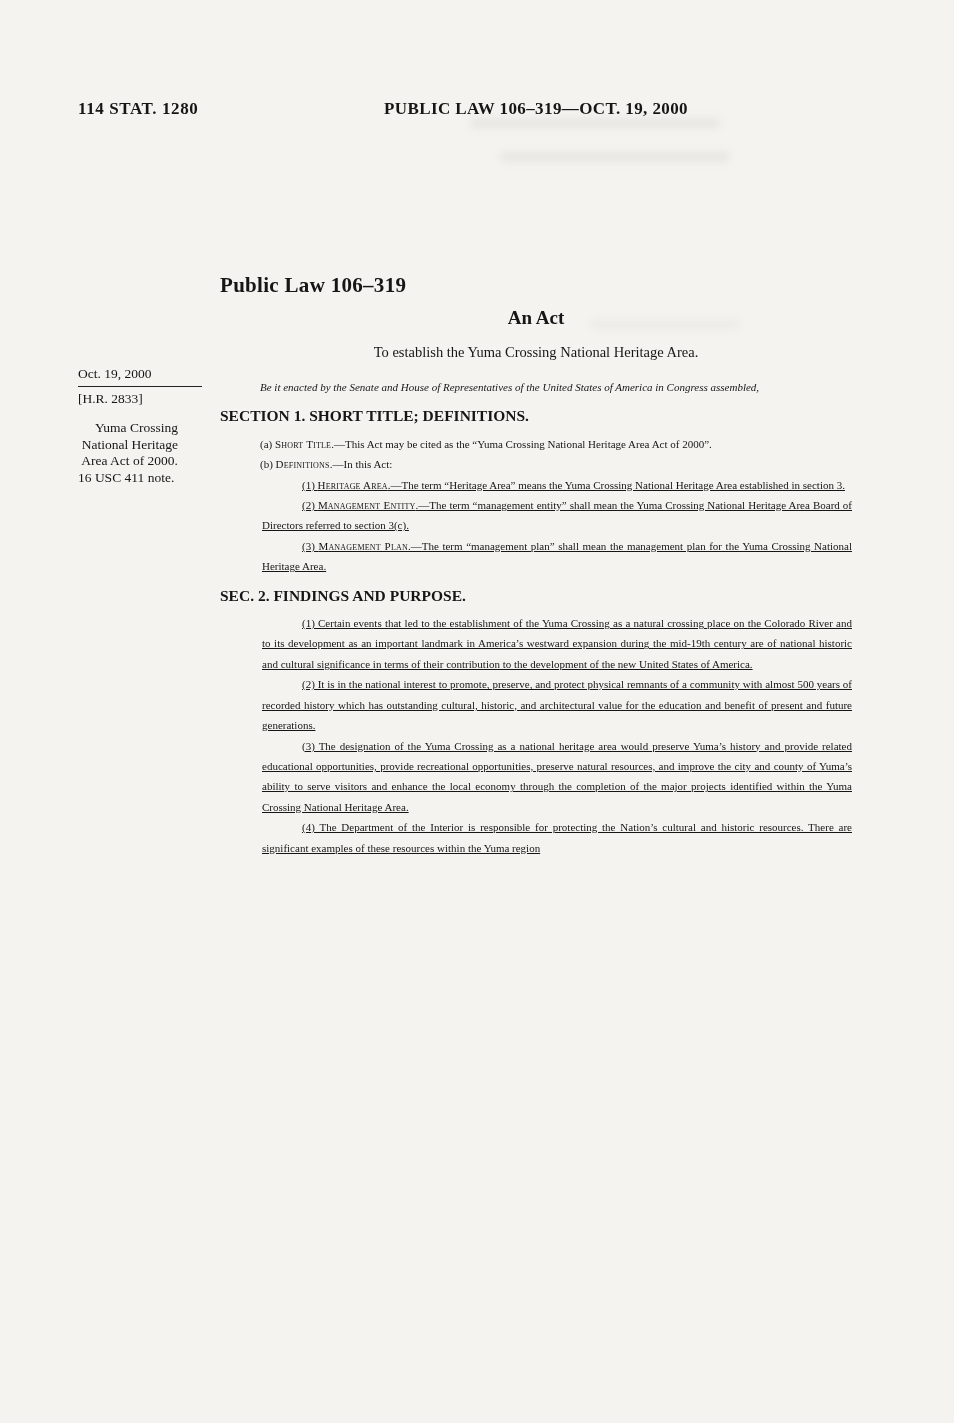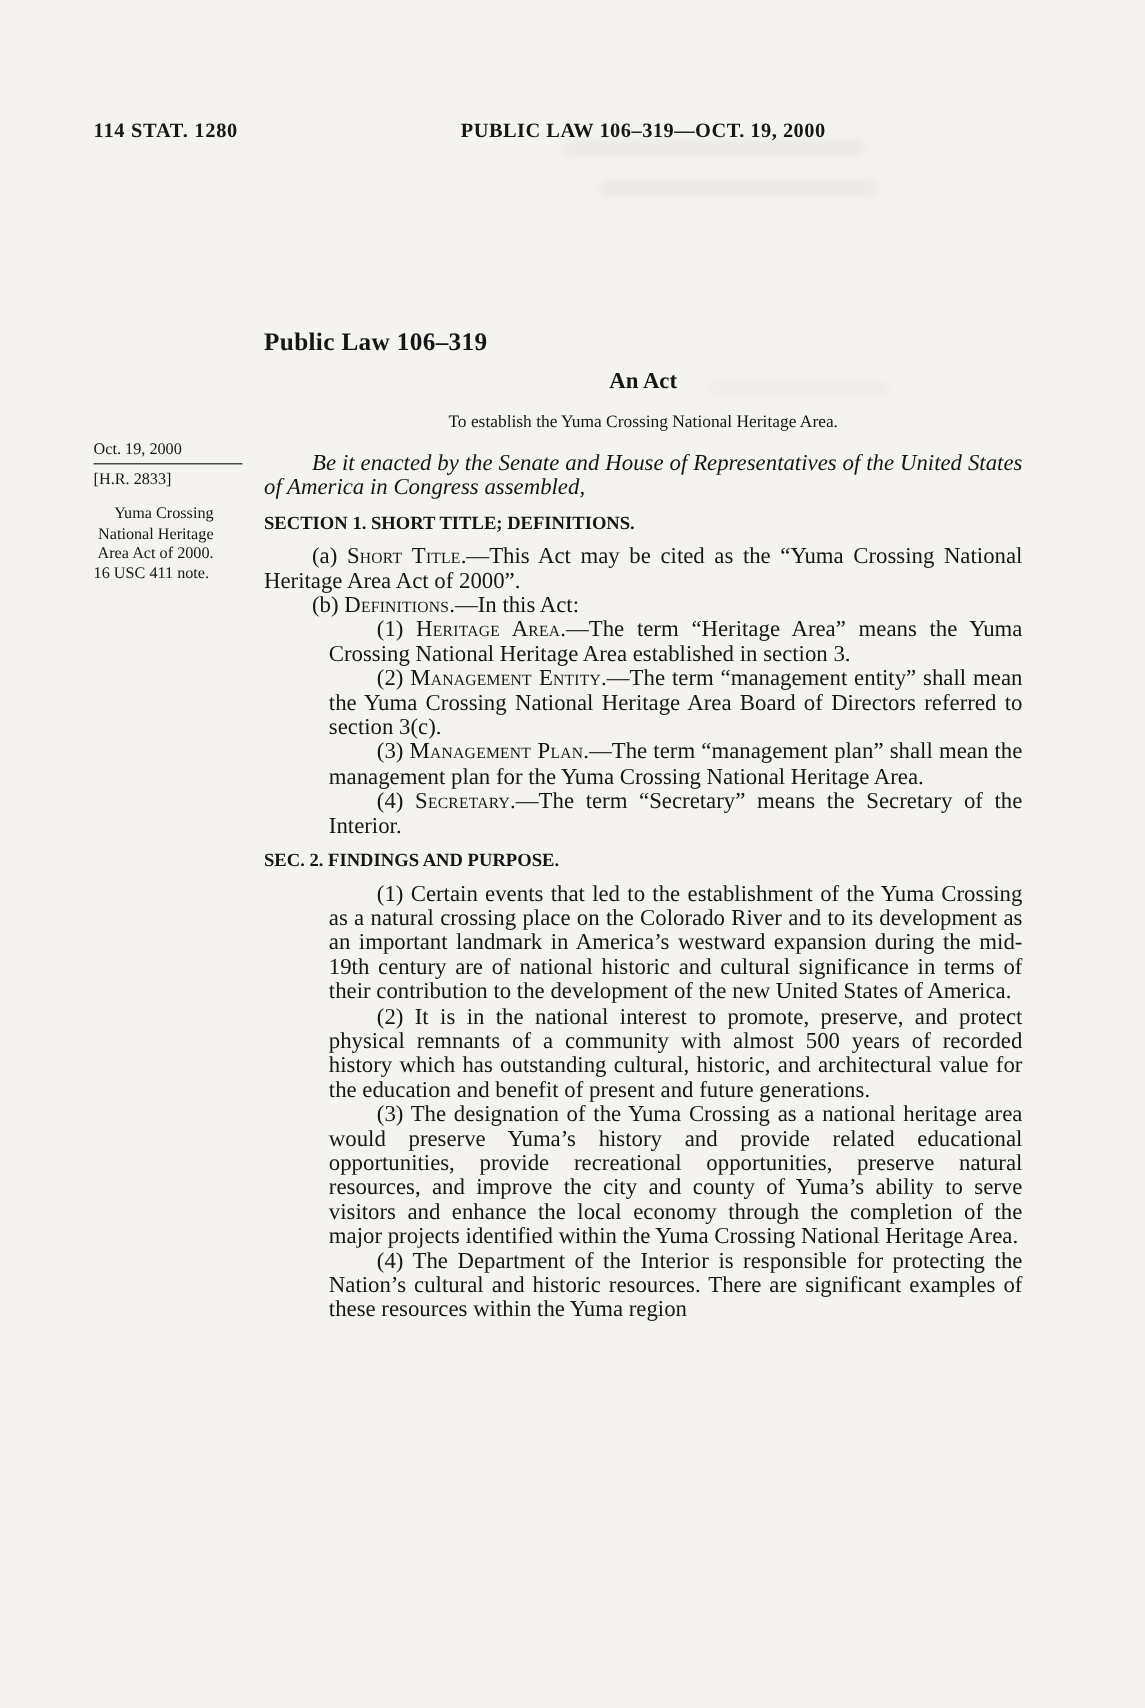--- a/index.html
+++ b/index.html
@@ -44,27 +44,27 @@
   .sidenote-rule { border-top: 1.5px solid #222; margin: 3px 0 4px 0; }
   .sidenote-note-block { position: absolute; top: 420px; left: 78px; width: 128px; text-align: left; }
   .sidenote.narrow { width: 100px; text-align: right; }
 
   
   .body-col { position: absolute; top: 272px; left: 220px; width: 632px; }
   .pl-title { font-size: 21px; font-weight: bold; line-height: 27px; letter-spacing: 0.3px; }
   .act-label { text-align: center; font-size: 19px; font-weight: bold; margin-top: 8px; }
   .act-purpose { text-align: center; font-size: 14.5px; margin-top: 15px; }
   .paragraphs { margin-top: 16px; }
-  .para { font-size: 19px; line-height: 20.4px; text-align: justify; }
+  .para { font-size: 11px; line-height: 20.4px; text-align: justify; }
   .para.heading {
     font-weight: bold; font-size: 15.5px; text-align: left;
     margin: 9px 0 7px 0; text-indent: 0;
   }
   .level-1 { text-indent: 40px; }
-  .level-2 { margin-left: 54px; text-indent: 40px; }
+  .level-2 { margin-left: 42px; text-indent: 40px; text-decoration: underline; }
   .sc { font-variant: small-caps; letter-spacing: 0.2px; }
   .it { font-style: italic; }
 </style>
 </head>
 <body>
 
 <div class="page">
 
   <div class="scan-artifact a1"></div>
   <div class="scan-artifact a2"></div>
@@ -91,21 +91,20 @@
     <div class="act-label">An Act</div>
     <div class="act-purpose">To establish the Yuma Crossing National Heritage Area.</div>
     <div class="paragraphs">
         <p class="para body level-1"><span class="it">Be it enacted by the Senate and House of Representatives of the United States of America in Congress assembled,</span></p>
         <p class="para heading"><span>SECTION 1. SHORT TITLE; DEFINITIONS.</span></p>
         <p class="para body level-1"><span>(a) </span><span class="sc">Short Title</span><span>.—This Act may be cited as the “Yuma Crossing National Heritage Area Act of 2000”.</span></p>
         <p class="para body level-1"><span>(b) </span><span class="sc">Definitions</span><span>.—In this Act:</span></p>
         <p class="para body level-2"><span>(1) </span><span class="sc">Heritage Area</span><span>.—The term “Heritage Area” means the Yuma Crossing National Heritage Area established in section 3.</span></p>
         <p class="para body level-2"><span>(2) </span><span class="sc">Management Entity</span><span>.—The term “management entity” shall mean the Yuma Crossing National Heritage Area Board of Directors referred to section 3(c).</span></p>
         <p class="para body level-2"><span>(3) </span><span class="sc">Management Plan</span><span>.—The term “management plan” shall mean the management plan for the Yuma Crossing National Heritage Area.</span></p>
-        <p class="para body level-2"><span>(4) </span><span class="sc">Secretary</span><span>.—The term “Secretary” means the Secretary of the Interior.</span></p>
         <p class="para heading"><span>SEC. 2. FINDINGS AND PURPOSE.</span></p>
         <p class="para body level-2"><span>(1) Certain events that led to the establishment of the Yuma Crossing as a natural crossing place on the Colorado River and to its development as an important landmark in America’s westward expansion during the mid-19th century are of national historic and cultural significance in terms of their contribution to the development of the new United States of America.</span></p>
         <p class="para body level-2"><span>(2) It is in the national interest to promote, preserve, and protect physical remnants of a community with almost 500 years of recorded history which has outstanding cultural, historic, and architectural value for the education and benefit of present and future generations.</span></p>
         <p class="para body level-2"><span>(3) The designation of the Yuma Crossing as a national heritage area would preserve Yuma’s history and provide related educational opportunities, provide recreational opportunities, preserve natural resources, and improve the city and county of Yuma’s ability to serve visitors and enhance the local economy through the completion of the major projects identified within the Yuma Crossing National Heritage Area.</span></p>
         <p class="para body level-2"><span>(4) The Department of the Interior is responsible for protecting the Nation’s cultural and historic resources. There are significant examples of these resources within the Yuma region</span></p>
       </div>
   </main>
 
 </div>
 

